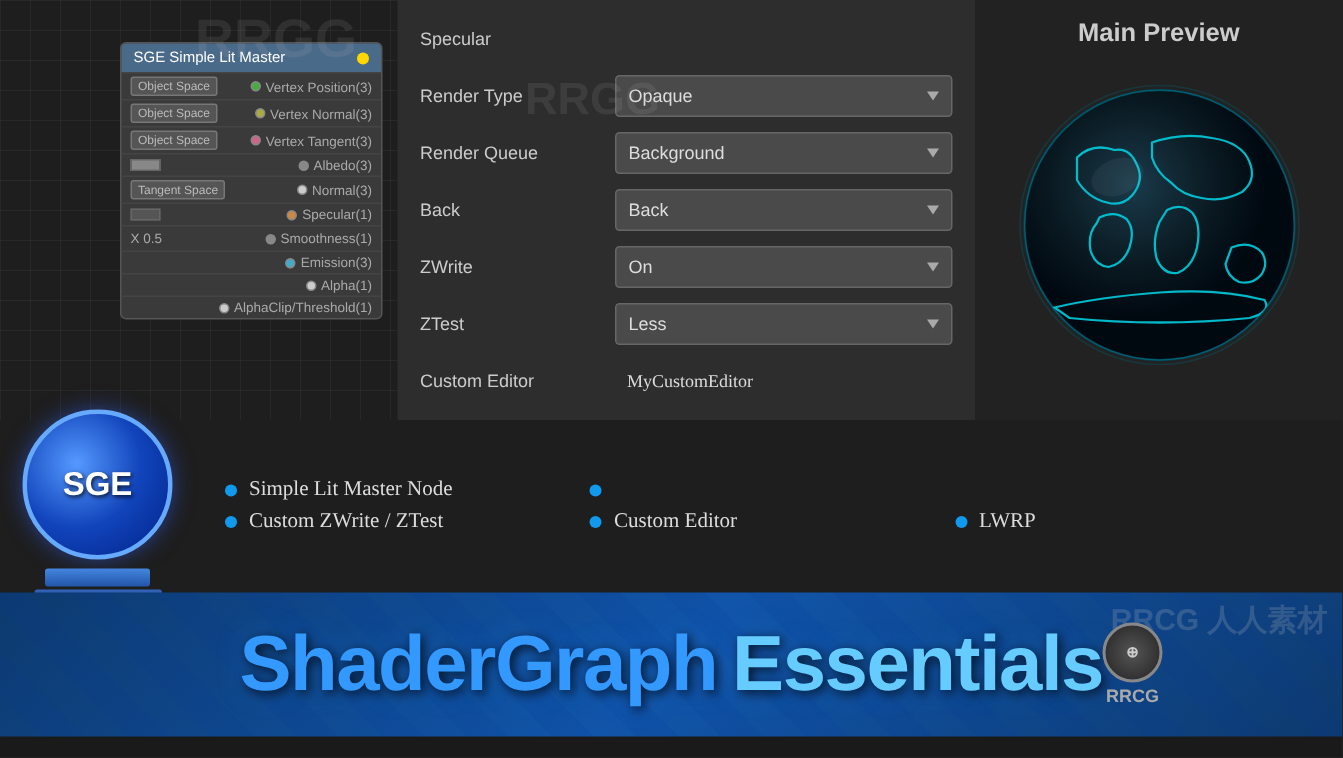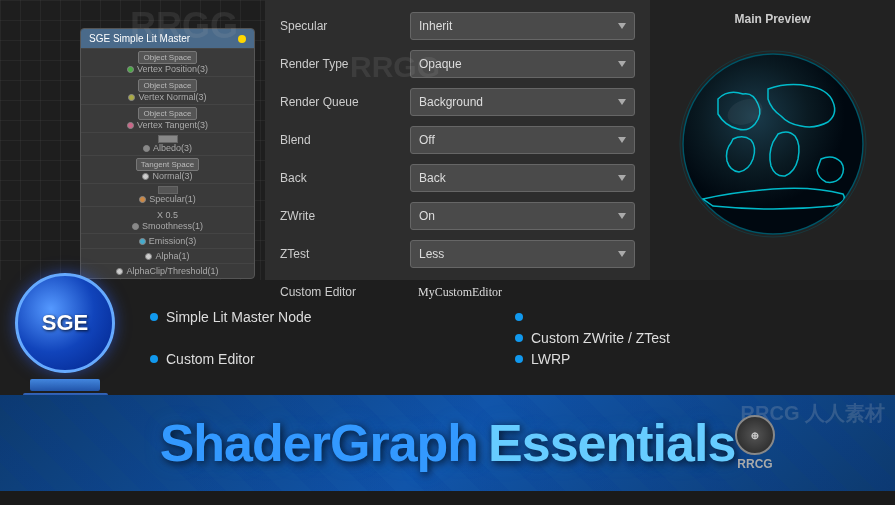--- a/index.html
+++ b/index.html
@@ -69,21 +69,20 @@
       background: #ffd700;
       border-radius: 50%;
     }
 
     .node-row {
       display: flex;
       align-items: center;
       padding: 2px 6px;
       justify-content: space-between;
       border-top: 1px solid #444;
-      flex-direction: column;
     }
 
     .node-label-left {
       display: flex;
       align-items: center;
       gap: 3px;
       font-size: 9px;
       color: #aaa;
     }
 
@@ -185,21 +184,21 @@
       width: 245px;
       height: 280px;
       background: #222;
       display: flex;
       flex-direction: column;
       align-items: center;
     }
 
     .preview-title {
       color: #ccc;
-      font-size: 12px;
+      font-size: 17px;
       font-weight: bold;
       padding: 12px 0 8px;
       text-align: center;
     }
 
     .preview-globe-container {
       width: 220px;
       height: 220px;
       position: relative;
       display: flex;
@@ -247,24 +246,25 @@
     .logo-text {
       color: #fff;
       font-size: 22px;
       font-weight: bold;
       text-shadow: 1px 1px 3px rgba(0,0,0,0.8);
     }
 
     .features-grid {
       flex: 1;
       display: grid;
-      grid-template-columns: 1fr 1fr;
+      grid-template-columns: 1fr 1fr 1fr;
       grid-template-rows: 1fr 1fr;
       padding: 10px 20px;
       gap: 5px;
+      font-family: Liberation Serif, serif;
     }
 
     .feature-item {
       display: flex;
       align-items: center;
       gap: 8px;
       color: #ddd;
       font-size: 14px;
     }
 
@@ -445,43 +445,32 @@
           <div class="node-dot dot-white"></div>
           <span>AlphaClip/Threshold(1)</span>
         </div>
       </div>
     </div>
   </div>
 
   <div class="props-panel">
     <div class="prop-row">
       <span class="prop-label">Specular</span>
-      <div class="prop-dropdown">
-        <span>Inherit</span>
-        <div class="dropdown-arrow"></div>
-      </div>
     </div>
     <div class="prop-row">
       <span class="prop-label">Render Type</span>
       <div class="prop-dropdown">
         <span>Opaque</span>
         <div class="dropdown-arrow"></div>
       </div>
     </div>
     <div class="prop-row">
       <span class="prop-label">Render Queue</span>
       <div class="prop-dropdown">
         <span>Background</span>
-        <div class="dropdown-arrow"></div>
-      </div>
-    </div>
-    <div class="prop-row">
-      <span class="prop-label">Blend</span>
-      <div class="prop-dropdown">
-        <span>Off</span>
         <div class="dropdown-arrow"></div>
       </div>
     </div>
     <div class="prop-row">
       <span class="prop-label">Back</span>
       <div class="prop-dropdown">
         <span>Back</span>
         <div class="dropdown-arrow"></div>
       </div>
     </div>

